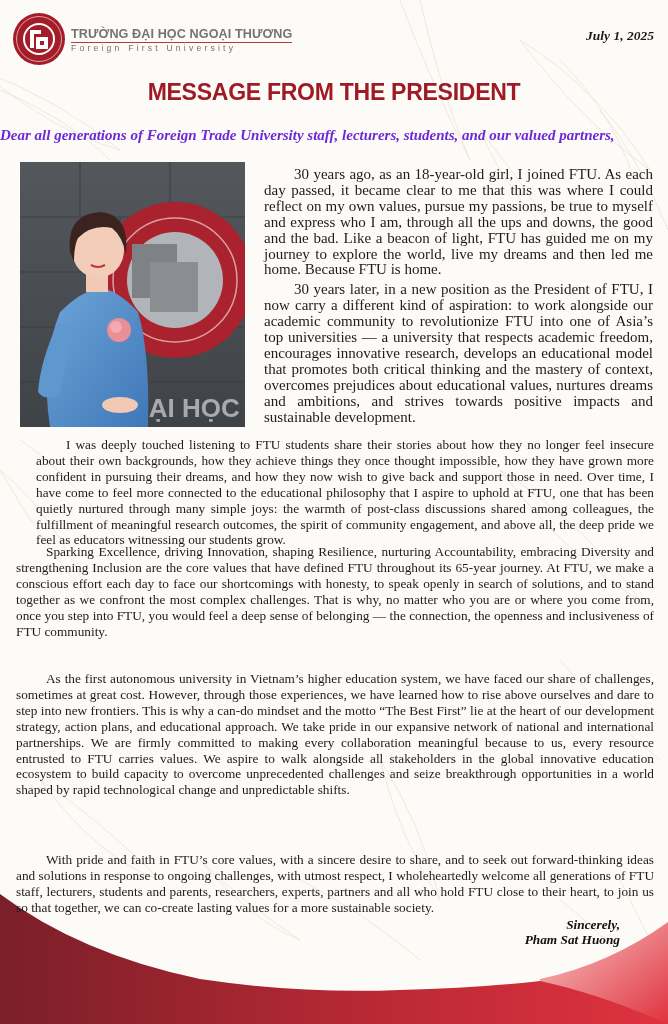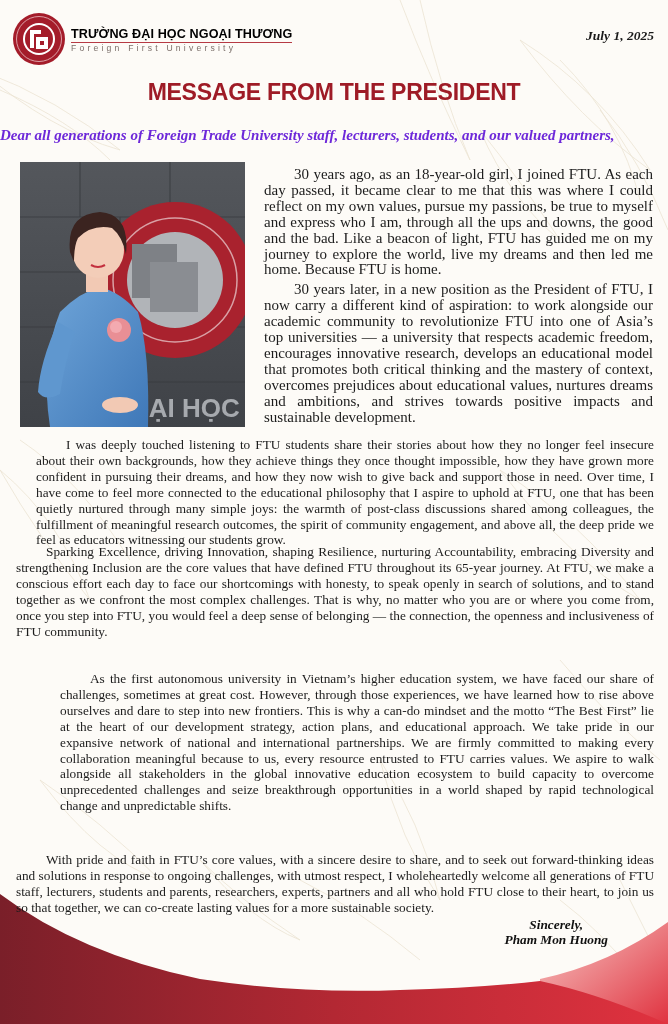--- a/index.html
+++ b/index.html
@@ -11,21 +11,21 @@
   }
   .bg-pattern { position: absolute; inset: 0; z-index: 0; pointer-events: none; }
   .page { position: relative; z-index: 2; }
 
   
   .header { position: absolute; left: 12px; top: 12px; display: flex; align-items: center; }
   .logo-seal { width: 54px; height: 54px; }
   .brand { margin-left: 5px; margin-top: 2px; }
   .brand-vn {
     font-family: "Liberation Sans", "DejaVu Sans", sans-serif;
-    font-weight: bold; font-size: 12.6px; color: #000000; letter-spacing: 0.1px; line-height: 14px;
+    font-weight: bold; font-size: 12.6px; color: #737373; letter-spacing: 0.1px; line-height: 14px;
     border-bottom: 1px solid #b63a44; padding-bottom: 1px;
   }
   .brand-en {
     font-family: "Liberation Sans", "DejaVu Sans", sans-serif;
     font-size: 8.6px; color: #7b6f6a; letter-spacing: 3.2px; line-height: 11px;
   }
   .date {
     position: absolute; right: 14px; top: 28px;
     font-style: italic; font-weight: bold; font-size: 13.5px; color: #1a1a1a;
   }
@@ -52,25 +52,25 @@
   .full-text { position: absolute; left: 16px; right: 14px; }
   p.para {
     margin: 0; text-align: justify; text-indent: 30px;
     font-size: 13.3px; line-height: 15.9px; color: #1c1c1c;
   }
   .side-text p.para { font-size: 15px; margin-left: 8px; }
   .side-text p.para + p.para { margin-top: 4px; }
 
   .p3 { top: 437px; margin-left: 20px; }
   .p4 { top: 544px; }
-  .p5 { top: 671px; margin-left: 44px; }
+  .p5 { top: 671px; }
   .p6 { top: 852px; }
 
   .closing {
-    position: absolute; right: 60px; top: 917px; text-align: center;
+    position: absolute; right: 48px; top: 917px; text-align: right;
     font-style: italic; font-weight: bold; font-size: 13.3px; line-height: 15.2px; color: #111;
   }
   .closing div { display: block; }
 
   .footer-wave { position: absolute; left: 0; bottom: 0; width: 668px; height: 140px; z-index: 1; }
 </style>
 </head>
 <body>
 
 <svg class="bg-pattern" viewBox="0 0 668 1024" preserveAspectRatio="none">
@@ -176,21 +176,21 @@
   </div>
   <div class="full-text p5">
     <p class="para">As the first autonomous university in Vietnam’s higher education system, we have faced our share of challenges, sometimes at great cost. However, through those experiences, we have learned how to rise above ourselves and dare to step into new frontiers. This is why a can-do mindset and the motto “The Best First” lie at the heart of our development strategy, action plans, and educational approach. We take pride in our expansive network of national and international partnerships. We are firmly committed to making every collaboration meaningful because to us, every resource entrusted to FTU carries values. We aspire to walk alongside all stakeholders in the global innovative education ecosystem to build capacity to overcome unprecedented challenges and seize breakthrough opportunities in a world shaped by rapid technological change and unpredictable shifts.</p>
   </div>
   <div class="full-text p6">
     <p class="para">With pride and faith in FTU’s core values, with a sincere desire to share, and to seek out forward-thinking ideas and solutions in response to ongoing challenges, with utmost respect, I wholeheartedly welcome all generations of FTU staff, lecturers, students and parents, researchers, experts, partners and all who hold FTU close to their heart, to join us so that together, we can co-create lasting values for a more sustainable society.</p>
   </div>
 
   <div class="closing">
     <div>Sincerely,</div>
-    <div>Pham Mon Huong</div>
+    <div>Pham Sat Huong</div>
   </div>
 </div>
 
 <svg class="footer-wave" viewBox="0 0 668 140" preserveAspectRatio="none">
   <defs>
     <linearGradient id="fw" x1="0" y1="0" x2="1" y2="0">
       <stop offset="0" stop-color="#7a1f29"></stop>
       <stop offset="0.5" stop-color="#b32833"></stop>
       <stop offset="1" stop-color="#e0323f"></stop>
     </linearGradient>

